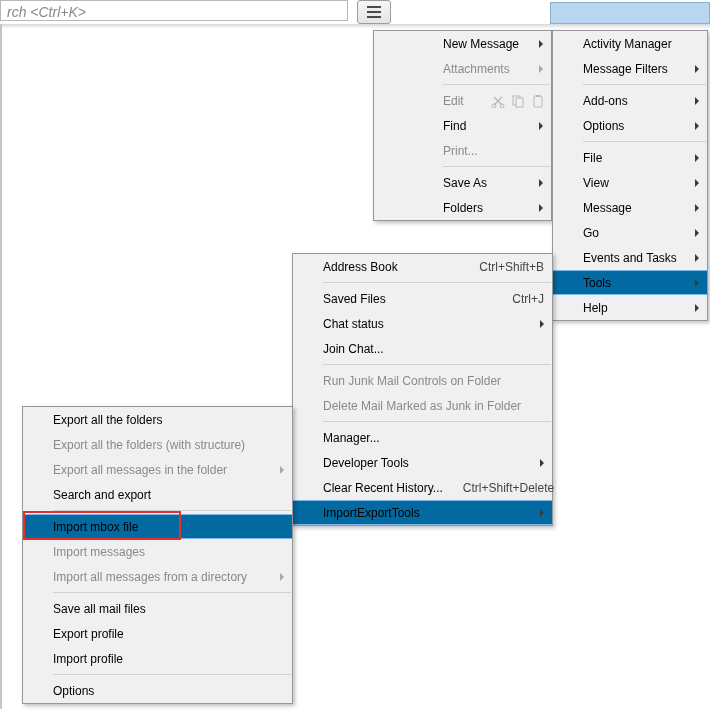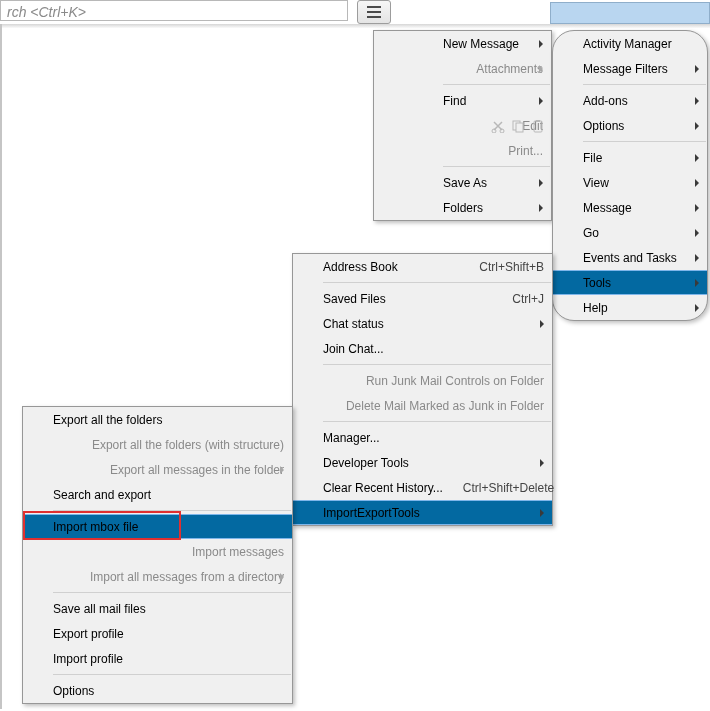--- a/index.html
+++ b/index.html
@@ -28,21 +28,21 @@
     position: relative;
     white-space: nowrap;
     cursor: default;
   }
   .mitem .lab { flex: 1; }
   .mitem .shortcut { color:#444; padding-left:20px; }
   .mitem .arrow {
     position:absolute; right:8px; top:50%; transform:translateY(-50%);
     border-left:4px solid #3a3a3a; border-top:4px solid transparent; border-bottom:4px solid transparent;
   }
-  .disabled { color:#8a8a8a;text-align:right; }
+  .disabled { color:#8a8a8a; }
   .disabled .arrow { border-left-color:#a8a8a8; }
   .sep { height:1px; background:#d0d0d0; margin:3px 1px 3px 30px; }
   .hl2 { background:#0369a1; border-top:1px solid #7eb6ea; border-bottom:1px solid #7eb6ea; }
 
   
   .topbar { position:absolute; left:0; top:0; width:710px; height:24px; }
   .search {
     position:absolute; left:0; top:0; width:348px; height:21px;
     background:#fff; border:1px solid #b8b8b8; font-style:italic; color:#8a8a8a;
     padding:3px 6px; font-size:14px;
@@ -86,57 +86,57 @@
 <div class="menu" id="menu-main" style="left:373px; top:30px; width:179px;padding-left:39px;">
     <div class="mitem">
       <span class="lab">New Message</span>
       <span class="arrow"></span>
     </div>
     <div class="mitem disabled">
       <span class="lab">Attachments</span>
       <span class="arrow"></span>
     </div>
     <div class="sep"></div>
-    <div class="mitem">
-      <span class="lab">Find</span>
-      <span class="arrow"></span>
-    </div>
     <div class="mitem disabled">
       <span class="lab">Edit</span>
       <div class="editicons">
         <span><svg viewBox="0 0 14 14">
             <path d="M3 3 L11 11 M11 3 L3 11" stroke="#b8b8b8" stroke-width="1.5" fill="none"></path>
             <circle cx="3" cy="12" r="2" fill="none" stroke="#b8b8b8"></circle>
             <circle cx="11" cy="12" r="2" fill="none" stroke="#b8b8b8"></circle>
           </svg></span>
         <span><svg viewBox="0 0 14 14">
             <rect x="2" y="2" width="7" height="9" fill="none" stroke="#b8b8b8"></rect>
             <rect x="5" y="4" width="7" height="9" fill="#f0f0f0" stroke="#b8b8b8"></rect>
           </svg></span>
         <span><svg viewBox="0 0 14 14">
             <rect x="3" y="2" width="8" height="11" rx="1" fill="none" stroke="#b8b8b8"></rect>
             <rect x="5" y="1" width="4" height="2" fill="#b8b8b8"></rect>
           </svg></span>
       </div>
     </div>
+    <div class="mitem">
+      <span class="lab">Find</span>
+      <span class="arrow"></span>
+    </div>
     <div class="mitem disabled">
       <span class="lab">Print...</span>
     </div>
     <div class="sep"></div>
     <div class="mitem">
       <span class="lab">Save As</span>
       <span class="arrow"></span>
     </div>
     <div class="mitem">
       <span class="lab">Folders</span>
       <span class="arrow"></span>
     </div>
   </div>
 
-<div class="menu" id="menu-right" style="left:552px; top:30px; width:156px;border-radius:22px;">
+<div class="menu" id="menu-right" style="left:552px; top:30px; width:156px;">
     <div class="mitem">
       <span class="lab">Activity Manager</span>
     </div>
     <div class="mitem">
       <span class="lab">Message Filters</span>
       <span class="arrow"></span>
     </div>
     <div class="sep"></div>
     <div class="mitem">
       <span class="lab">Add-ons</span>

